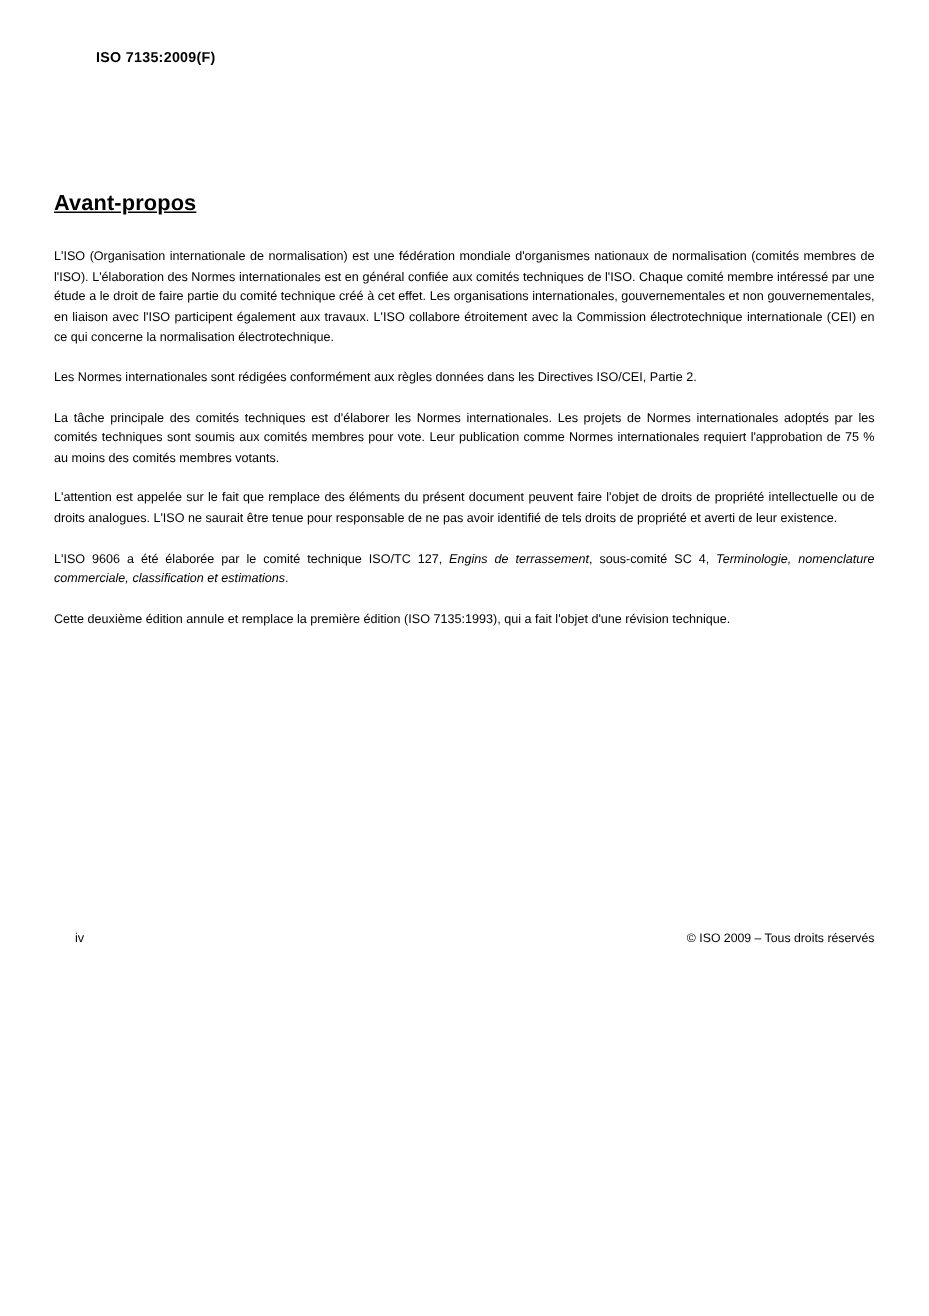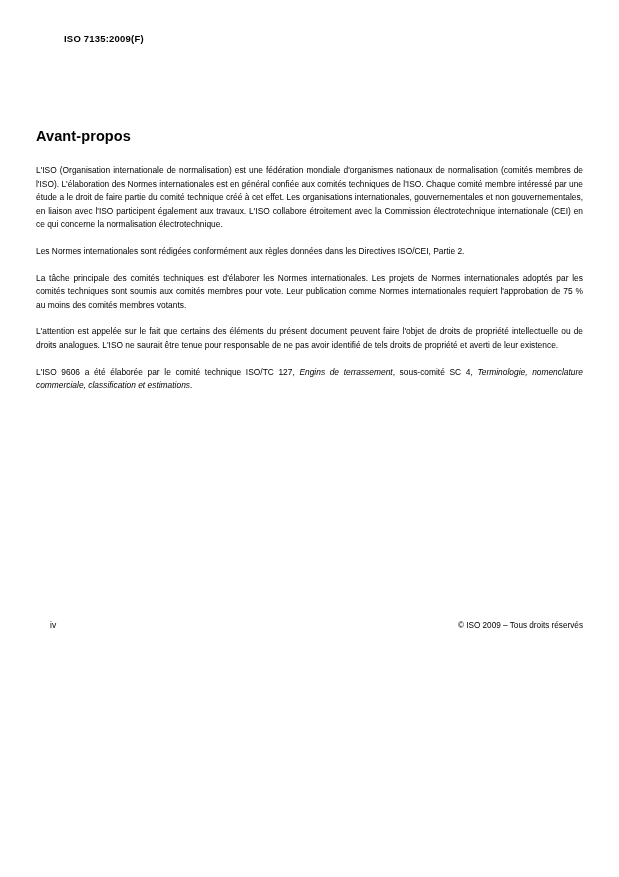--- a/index.html
+++ b/index.html
@@ -32,20 +32,21 @@
     position: absolute;
     top: 128px;
     left: 36px;
     right: 36px;
   }
   .doc-title {
     font-size: 14.5px;
     font-weight: bold;
     margin: 0 0 20px 0;
     letter-spacing: 0.1px;
+    text-decoration: underline;
   }
   p.para {
     font-size: 8.4px;
     line-height: 13.6px;
     text-align: justify;
     margin: 0 0 13px 0;
     letter-spacing: 0.01px;
   }
   p.para:last-child {
     margin-bottom: 0;
@@ -83,24 +84,25 @@
   <div class="content">
 
     <h1 class="doc-title">Avant-propos</h1>
 
     <p class="para">L'ISO (Organisation internationale de normalisation) est une fédération mondiale d'organismes nationaux de normalisation (comités membres de l'ISO). L'élaboration des Normes internationales est en général confiée aux comités techniques de l'ISO. Chaque comité membre intéressé par une étude a le droit de faire partie du comité technique créé à cet effet. Les organisations internationales, gouvernementales et non gouvernementales, en liaison avec l'ISO participent également aux travaux. L'ISO collabore étroitement avec la Commission électrotechnique internationale (CEI) en ce qui concerne la normalisation électrotechnique.</p>
 
     <p class="para">Les Normes internationales sont rédigées conformément aux règles données dans les Directives ISO/CEI, Partie 2.</p>
 
     <p class="para">La tâche principale des comités techniques est d'élaborer les Normes internationales. Les projets de Normes internationales adoptés par les comités techniques sont soumis aux comités membres pour vote. Leur publication comme Normes internationales requiert l'approbation de 75 % au moins des comités membres votants.</p>
 
-    <p class="para">L'attention est appelée sur le fait que certains des éléments du présent document peuvent faire l'objet de droits de propriété intellectuelle ou de droits analogues. L'ISO ne saurait être tenue pour responsable de ne pas avoir identifié de tels droits de propriété et averti de leur existence.</p>
+    <p class="para">L'attention est appelée sur le fait que remplace des éléments du présent document peuvent faire l'objet de droits de propriété intellectuelle ou de droits analogues. L'ISO ne saurait être tenue pour responsable de ne pas avoir identifié de tels droits de propriété et averti de leur existence.</p>
 
     <p class="para"><span>L'ISO 9606 a été élaborée par le comité technique ISO/TC 127, </span><span class="italic">Engins de terrassement</span><span>, sous-comité SC 4, </span><span class="italic">Terminologie, nomenclature commerciale, classification et estimations</span><span>.</span></p>
 
+    <p class="para">Cette deuxième édition annule et remplace la première édition (ISO 7135:1993), qui a fait l'objet d'une révision technique.</p>
 
   </div>
 
   <div class="footer">
     <span class="footer-left">iv</span>
     <span class="footer-right">© ISO 2009 – Tous droits réservés</span>
   </div>
 
 </div>
 

